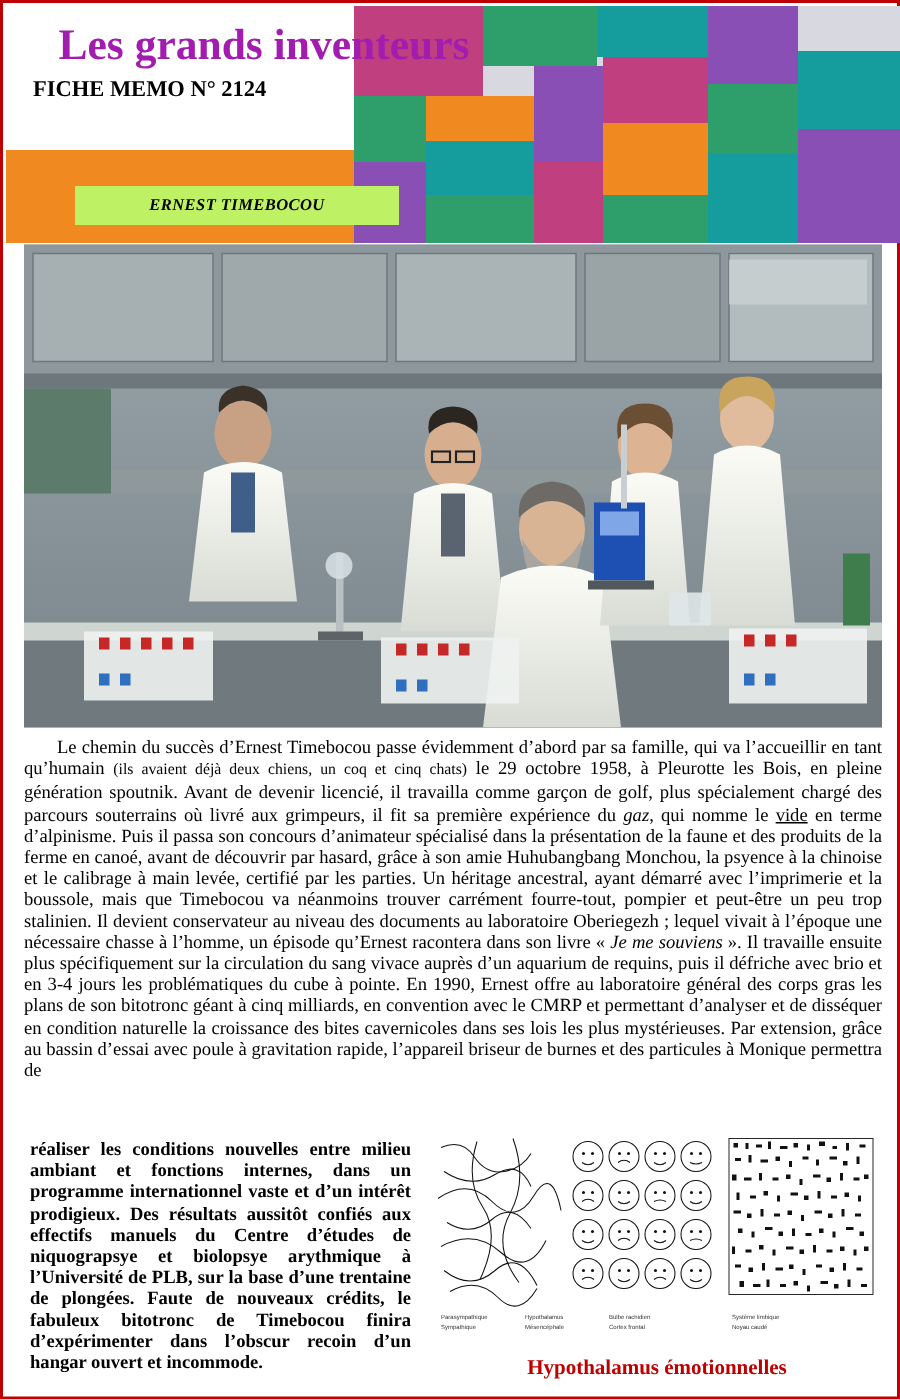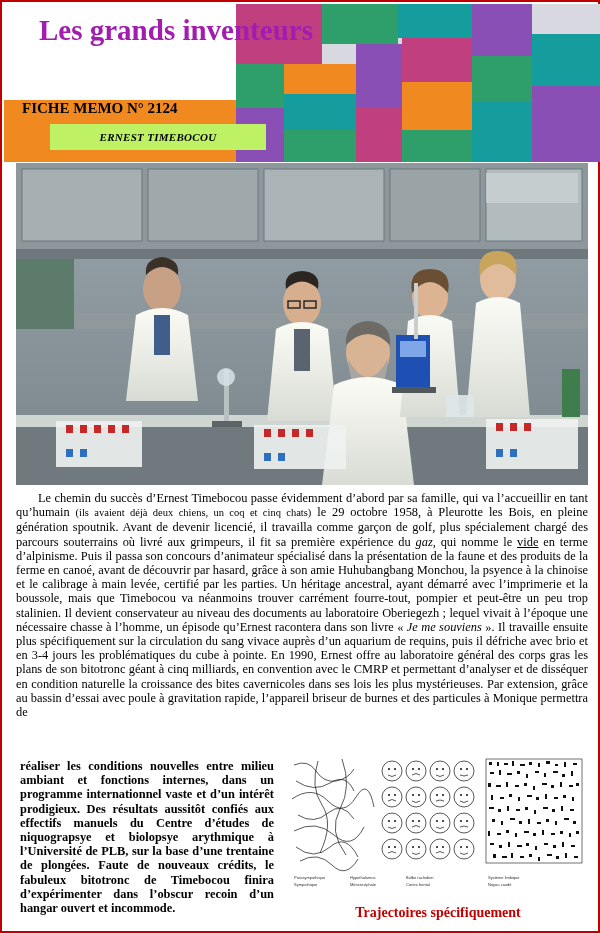--- a/index.html
+++ b/index.html
@@ -33,21 +33,20 @@
     z-index:6;
     margin-left:21px;
   }
   .subtitle{
     position:absolute;left:18px;top:48px;
     font-family:"Liberation Serif", serif;
     font-weight:bold;
     font-size:15px;
     color:#000;
     z-index:6;
-    margin-top:48px;
   }
   .namebox{
     position:absolute;left:46px;top:120px;width:216px;height:26px;
     background:#bef264;
     z-index:7;
     display:flex;align-items:center;justify-content:center;
   }
   .namebox span{
     font-family:"Liberation Serif", serif;
     font-weight:bold;font-style:italic;
@@ -452,16 +451,16 @@
           <text x="62" y="124">Hypothalamus</text>
           <text x="62" y="131">Mésencéphale</text>
           <text x="118" y="124">Bulbe rachidien</text>
           <text x="118" y="131">Cortex frontal</text>
           <text x="200" y="124">Système limbique</text>
           <text x="200" y="131">Noyau caudé</text>
         </g>
       </svg>
     </div>
 
-    <div class="figcap">Trajectoires spécifiquement</div>
+    <div class="figcap">Hypothalamus émotionnelles</div>
   </div>
 
 </div>
 
 </body></html>

